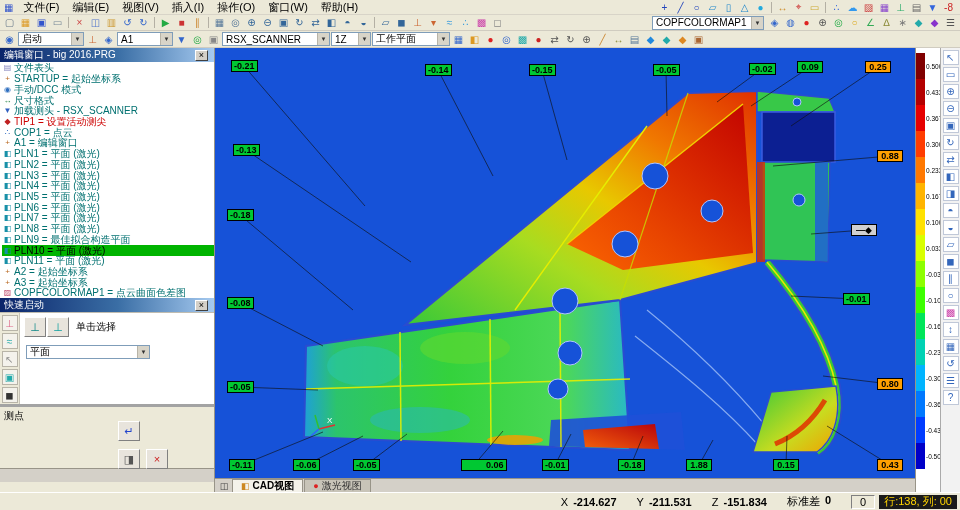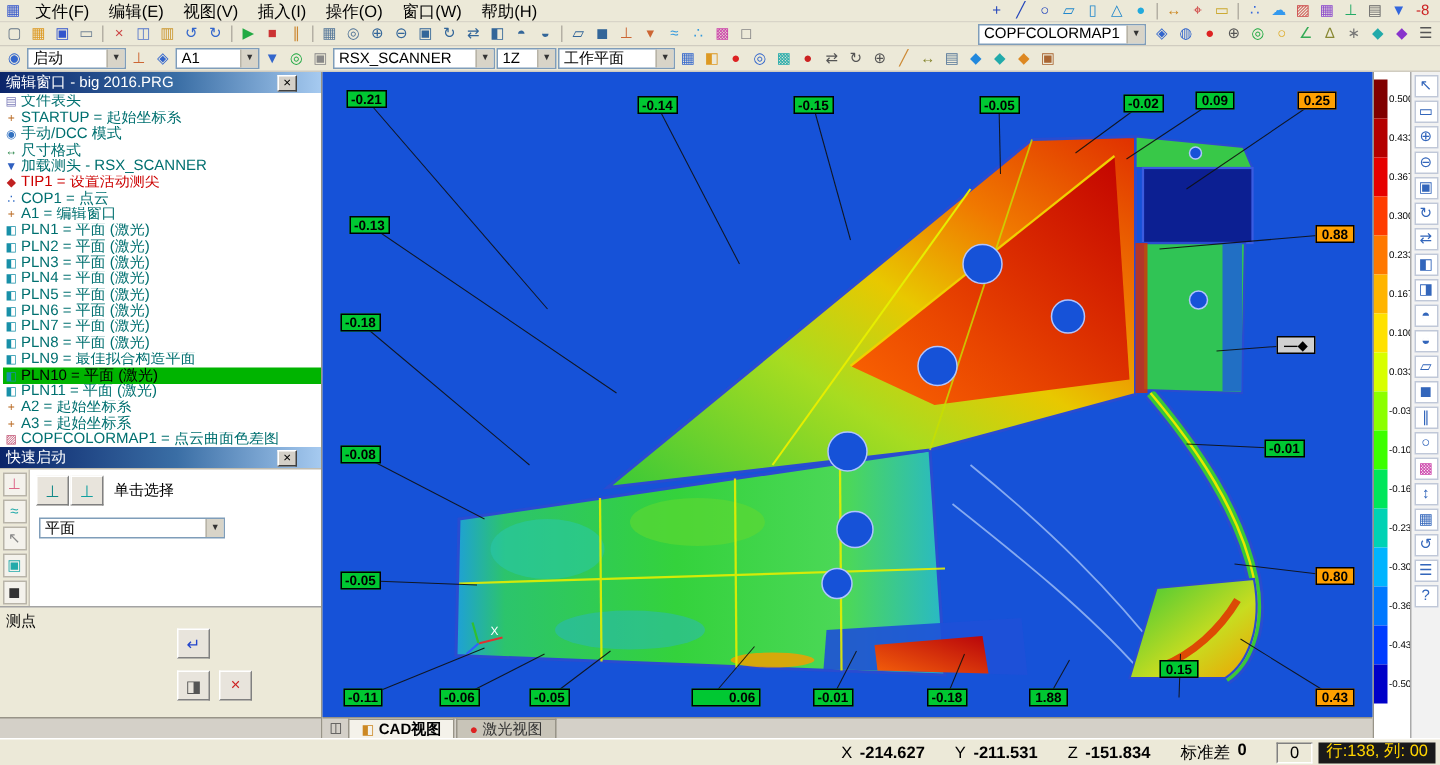--- a/index.html
+++ b/index.html
@@ -18,37 +18,37 @@
   #row2{height:16px;}
   #row3{height:17px;}
   .combo{height:14px;background:#fff;border:1px solid #7f9db9;display:flex;align-items:center;font-size:10px;padding-left:3px;flex:none;}
   .combo .cval{flex:1;white-space:nowrap;overflow:hidden;}
   .combo .carr{width:12px;height:12px;background:#d8d4c8;border-left:1px solid #b8b4a8;display:flex;align-items:center;justify-content:center;color:#333;flex:none;}
   .combo .carr::after{content:"▼";font-size:6px;}
 
   
   .main{position:absolute;top:48px;left:0;width:960px;height:444px;display:flex;}
   .leftwrap{width:215px;display:flex;flex-direction:column;border-right:1px solid #989488;flex:none;}
-  .ptitle{height:14px;background:linear-gradient(90deg,#0a246a,#3a6ea5 55%,#a6caf0);color:#fff;font-size:10px;display:flex;align-items:center;padding:0 16px 0 4px;flex:none;gap:40px;}
+  .ptitle{height:14px;background:linear-gradient(90deg,#0a246a,#3a6ea5 55%,#a6caf0);color:#fff;font-size:10px;display:flex;align-items:center;padding:0 6px 0 4px;flex:none;gap:40px;}
   .ptitle .tlabel{flex:1;white-space:nowrap;overflow:hidden;}
   .pclose{width:13px;height:11px;background:#d4d0c8;border:1px solid;border-color:#fff #404040 #404040 #fff;color:#000;font-size:9px;line-height:9px;text-align:center;cursor:default;flex:none;}
   .editor{height:236px;background:#fff;overflow:hidden;padding:1px 0 0 2px;flex:none;}
   .eline{height:10.72px;line-height:10px;display:flex;align-items:center;white-space:nowrap;font-size:10px;cursor:default;overflow:hidden;}
   .eline.sel{background:#00b400;}
   .eicon{width:11px;flex:none;font-size:8px;text-align:center;}
   .etext{padding-left:1px;}
   .quick{height:92px;background:#fff;display:flex;flex:none;border-top:1px solid #c0bcb0;}
   .qs-strip{width:20px;background:#ece9d8;border-right:1px solid #c8c4b8;display:flex;flex-direction:column;align-items:center;padding-top:2px;gap:2px;flex:none;}
   .qsicon{width:16px;height:16px;border:1px solid #b8b4a8;background:#f4f2ec;display:flex;align-items:center;justify-content:center;font-size:10px;flex:none;}
   .qs-main{flex:1;padding:4px;}
   .qs-row{display:flex;align-items:center;gap:3px;}
   .qsbtn{width:22px;height:20px;border:1px solid;border-color:#fff #808080 #808080 #fff;background:#e8e4dc;display:flex;align-items:center;justify-content:center;font-size:11px;flex:none;}
   .qshint{font-size:10px;margin-left:4px;}
   .qs-combo{width:124px;margin-top:8px;margin-left:2px;}
-  .points{height:74px;background:#ece9d8;position:relative;border-top:1px solid #a3a3a3;flex:none;font-size:10px;}
+  .points{height:64px;background:#ece9d8;position:relative;border-top:3px solid #a3a3a3;flex:none;font-size:10px;}
   .pts-label{position:absolute;left:4px;top:2px;}
   .pts-counter{position:absolute;left:6px;top:15px;width:92px;height:44px;background:#ccccf0;border:1px solid #8888b8;display:flex;align-items:center;justify-content:center;font-size:26px;color:#303038;}
   .ptbtn{position:absolute;width:22px;height:20px;border:1px solid;border-color:#fff #808080 #808080 #fff;background:#e8e4dc;display:flex;align-items:center;justify-content:center;font-size:11px;}
   .tabfill{height:14px;background:#d4d0c8;border-top:1px solid #989488;}
 
   .centerwrap{width:700px;display:flex;flex-direction:column;flex:none;}
   .canvas{position:relative;width:700px;height:430px;overflow:hidden;flex:none;}
   .canvas svg{position:absolute;left:0;top:0;}
   .mlabel{position:absolute;min-width:26px;height:12px;border:1px solid #000;font-size:9px;line-height:10px;font-weight:bold;text-align:center;padding:0 2px;color:#000;z-index:2;}
   .tabbar{height:14px;background:#d4d0c8;display:flex;align-items:stretch;border-top:1px solid #989488;padding-left:2px;gap:1px;}
@@ -476,21 +476,21 @@
         <div class="mlabel" style="left: 12px; top: 161px; background: rgb(0, 200, 50);">-0.18</div>
         <div class="mlabel" style="left: 12px; top: 249px; background: rgb(0, 200, 50);">-0.08</div>
         <div class="mlabel" style="left: 12px; top: 333px; background: rgb(0, 200, 50);">-0.05</div>
         <div class="mlabel" style="left: 14px; top: 411px; background: rgb(0, 200, 50);">-0.11</div>
         <div class="mlabel" style="left: 78px; top: 411px; background: rgb(0, 200, 50);">-0.06</div>
         <div class="mlabel" style="left: 138px; top: 411px; background: rgb(0, 200, 50);">-0.05</div>
         <div class="mlabel" style="left: 246px; top: 411px; background: rgb(0, 200, 50); padding-left: 24px;">0.06</div>
         <div class="mlabel" style="left: 327px; top: 411px; background: rgb(0, 200, 50);">-0.01</div>
         <div class="mlabel" style="left: 403px; top: 411px; background: rgb(0, 200, 50);">-0.18</div>
         <div class="mlabel" style="left: 471px; top: 411px; background: rgb(0, 200, 50);">1.88</div>
-        <div class="mlabel" style="left: 558px; top: 392px; background: rgb(0, 200, 50);">0.15</div>
+        <div class="mlabel" style="left: 558px; top: 411px; background: rgb(0, 200, 50);">0.15</div>
         <div class="mlabel" style="left: 662px; top: 411px; background: rgb(255, 160, 0);">0.43</div>
         <div class="mlabel" style="left: 662px; top: 102px; background: rgb(255, 160, 0);">0.88</div>
         <div class="mlabel" style="left: 628px; top: 245px; background: rgb(0, 200, 50);">-0.01</div>
         <div class="mlabel" style="left: 662px; top: 330px; background: rgb(255, 160, 0);">0.80</div>
         <div class="mlabel" style="left: 636px; top: 176px; background: rgb(208, 208, 208);">—◆</div>
       </div>
     <div class="tabbar" id="tabbar">
       <span class="tabpre">◫</span>
     <div class="tab active">
           <span class="tabicon" style="color: rgb(204, 136, 34);">◧</span>

